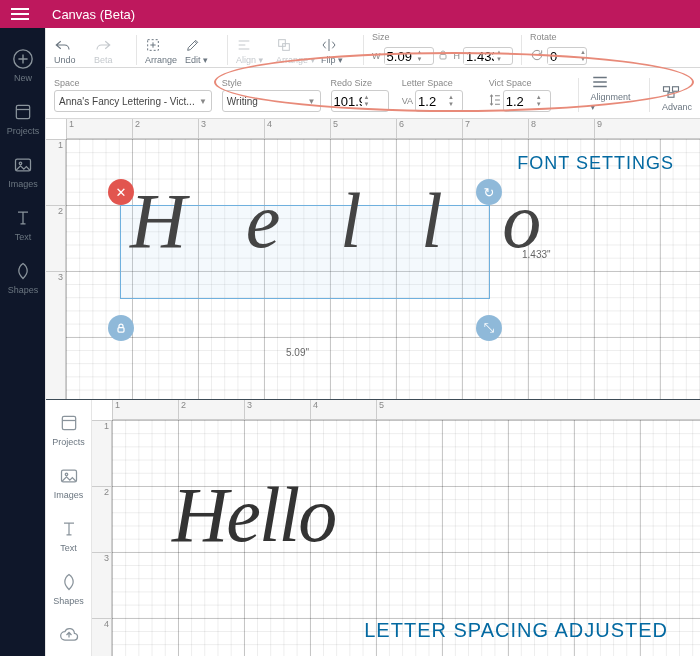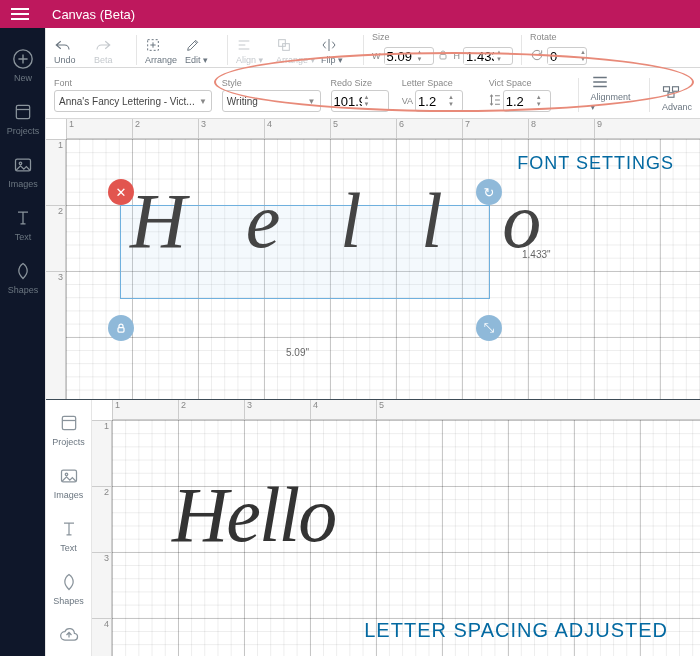--- a/index.html
+++ b/index.html
@@ -215,21 +215,21 @@
             <div class="numbox" style="width:40px">
                 <input value="0" style="">
                 <div class="stepper">▲<br>▼</div>
               </div>
           </div>
         </div>
       </div>
 
       <div class="fontbar">
         <div class="fcol" style="width:160px">
-          <div class="h">Font</div>
+          <div class="h">Space</div>
           <div class="selbox">
               <span>Anna's Fancy Lettering - Vict...</span>
               <span class="caret">▼</span>
             </div>
         </div>
         <div class="fcol" style="width:100px">
           <div class="h">Style</div>
           <div class="selbox">
               <span>Writing</span>
               <span class="caret">▼</span>

